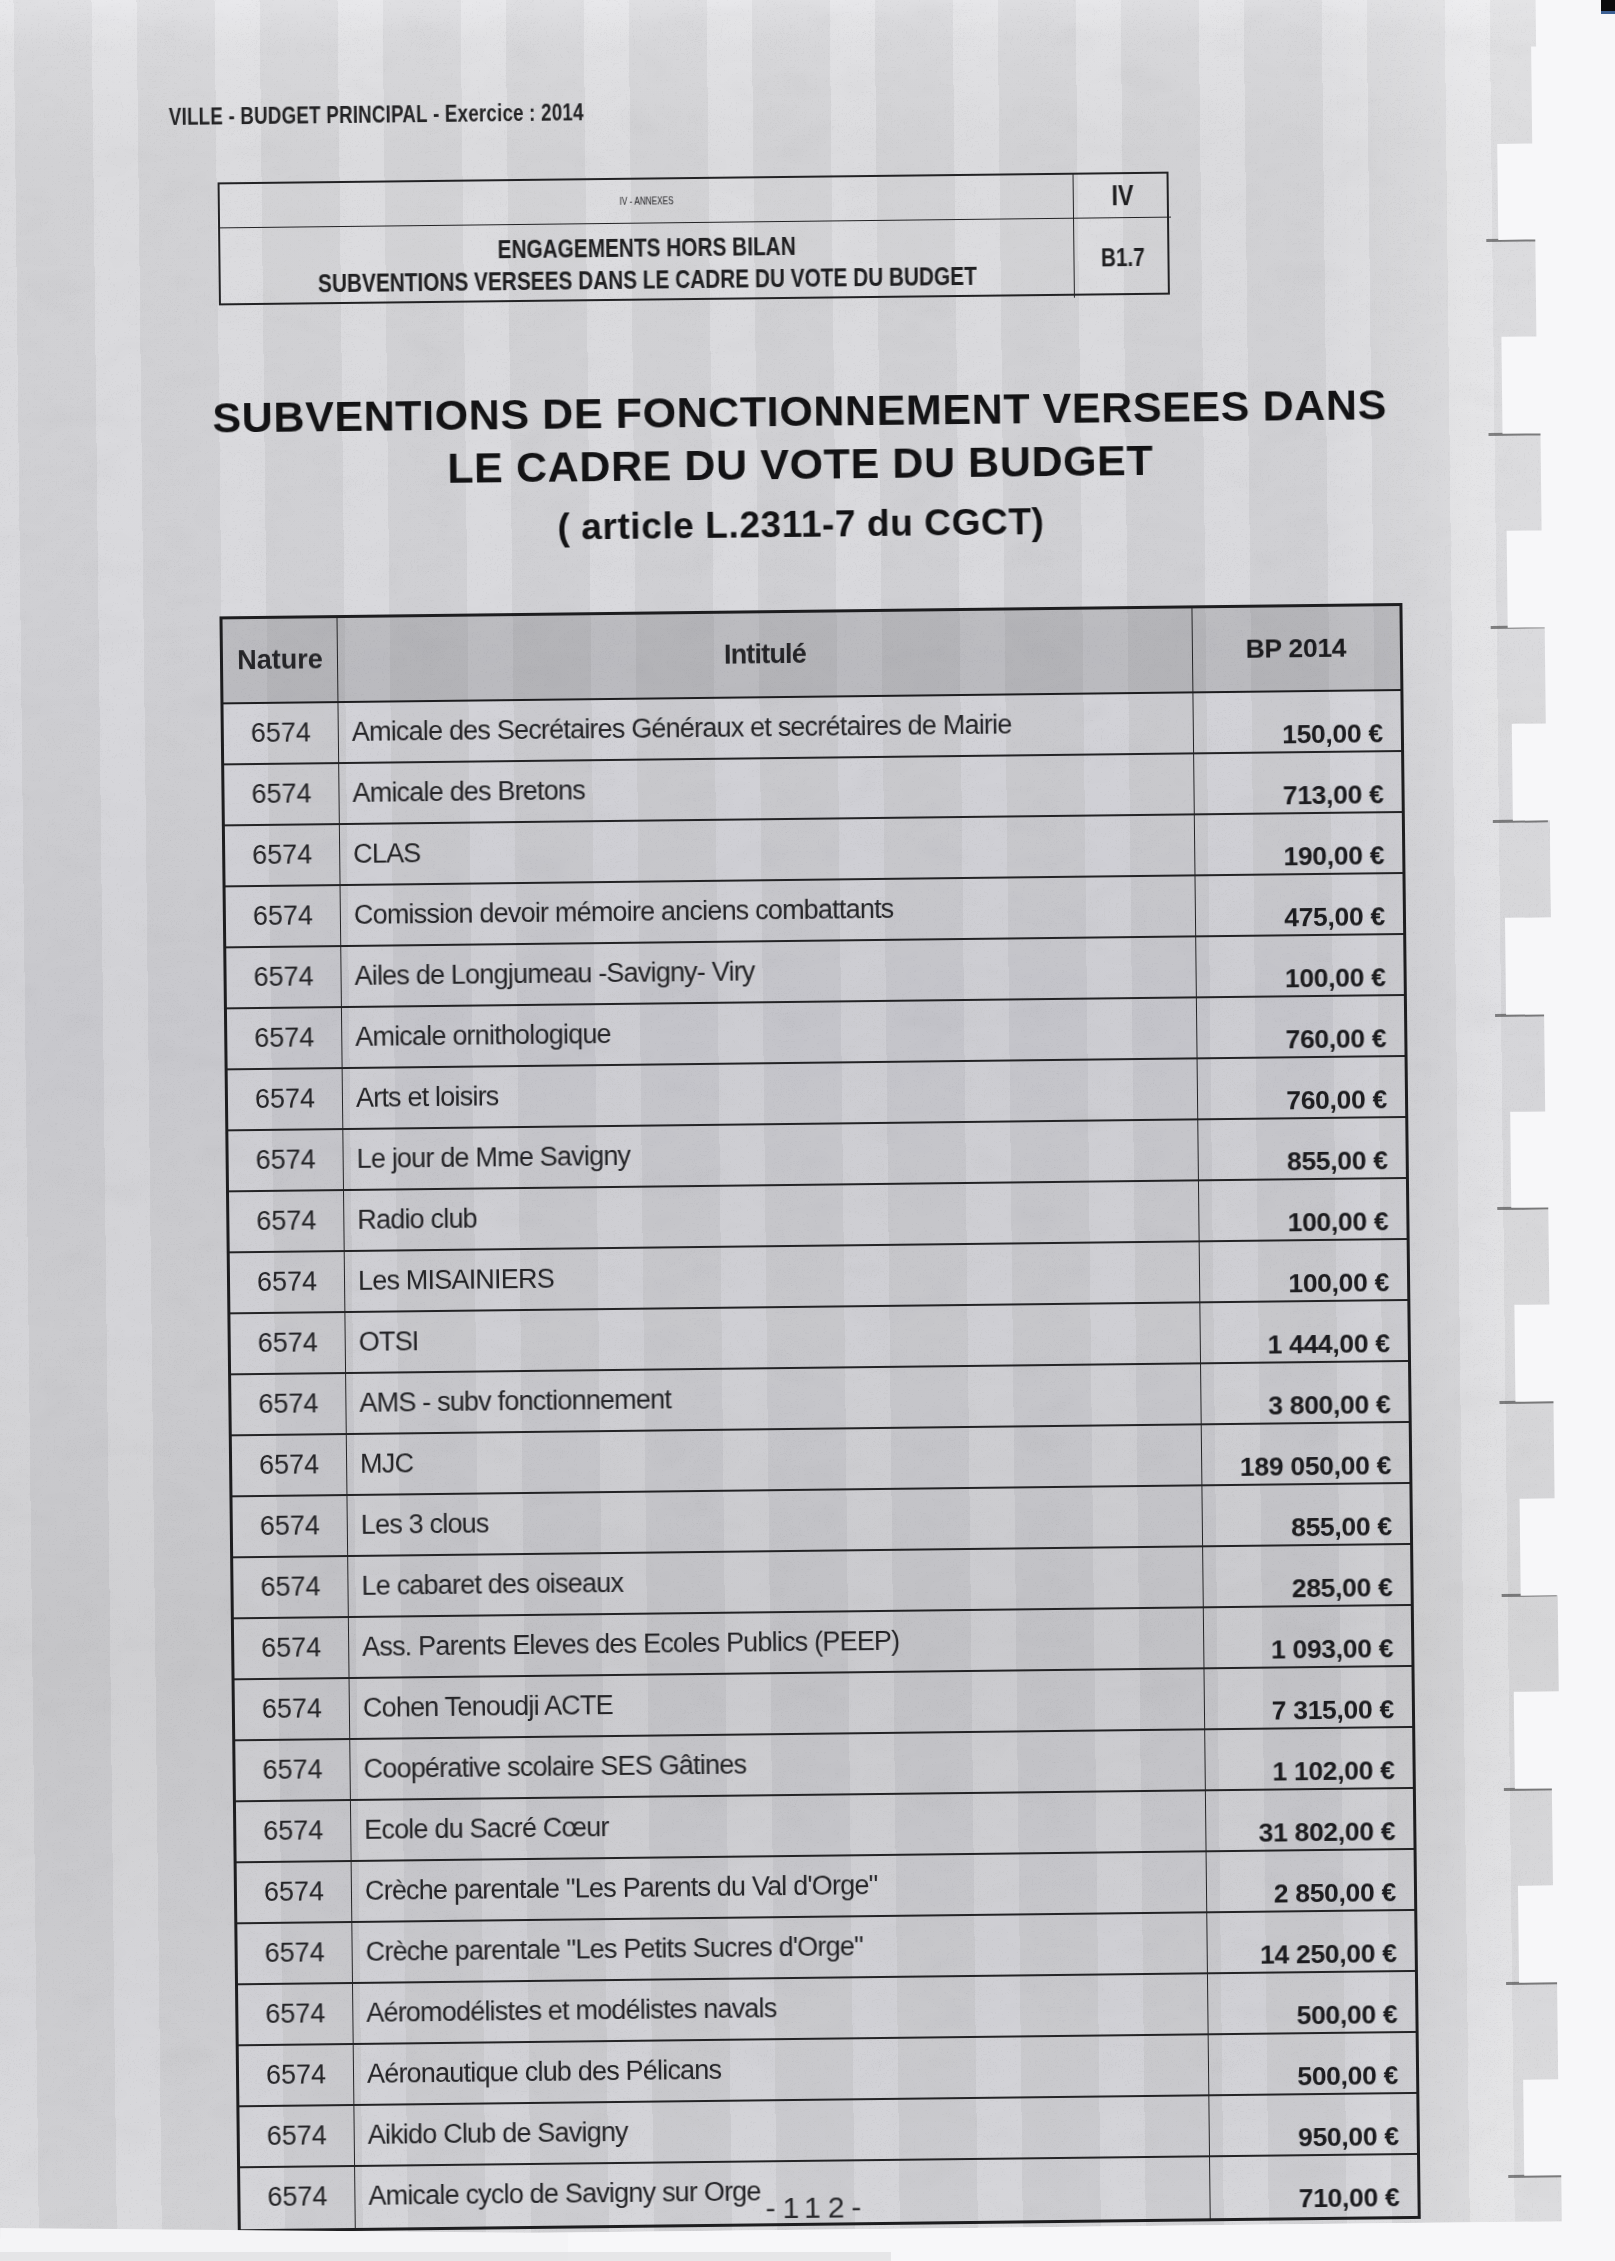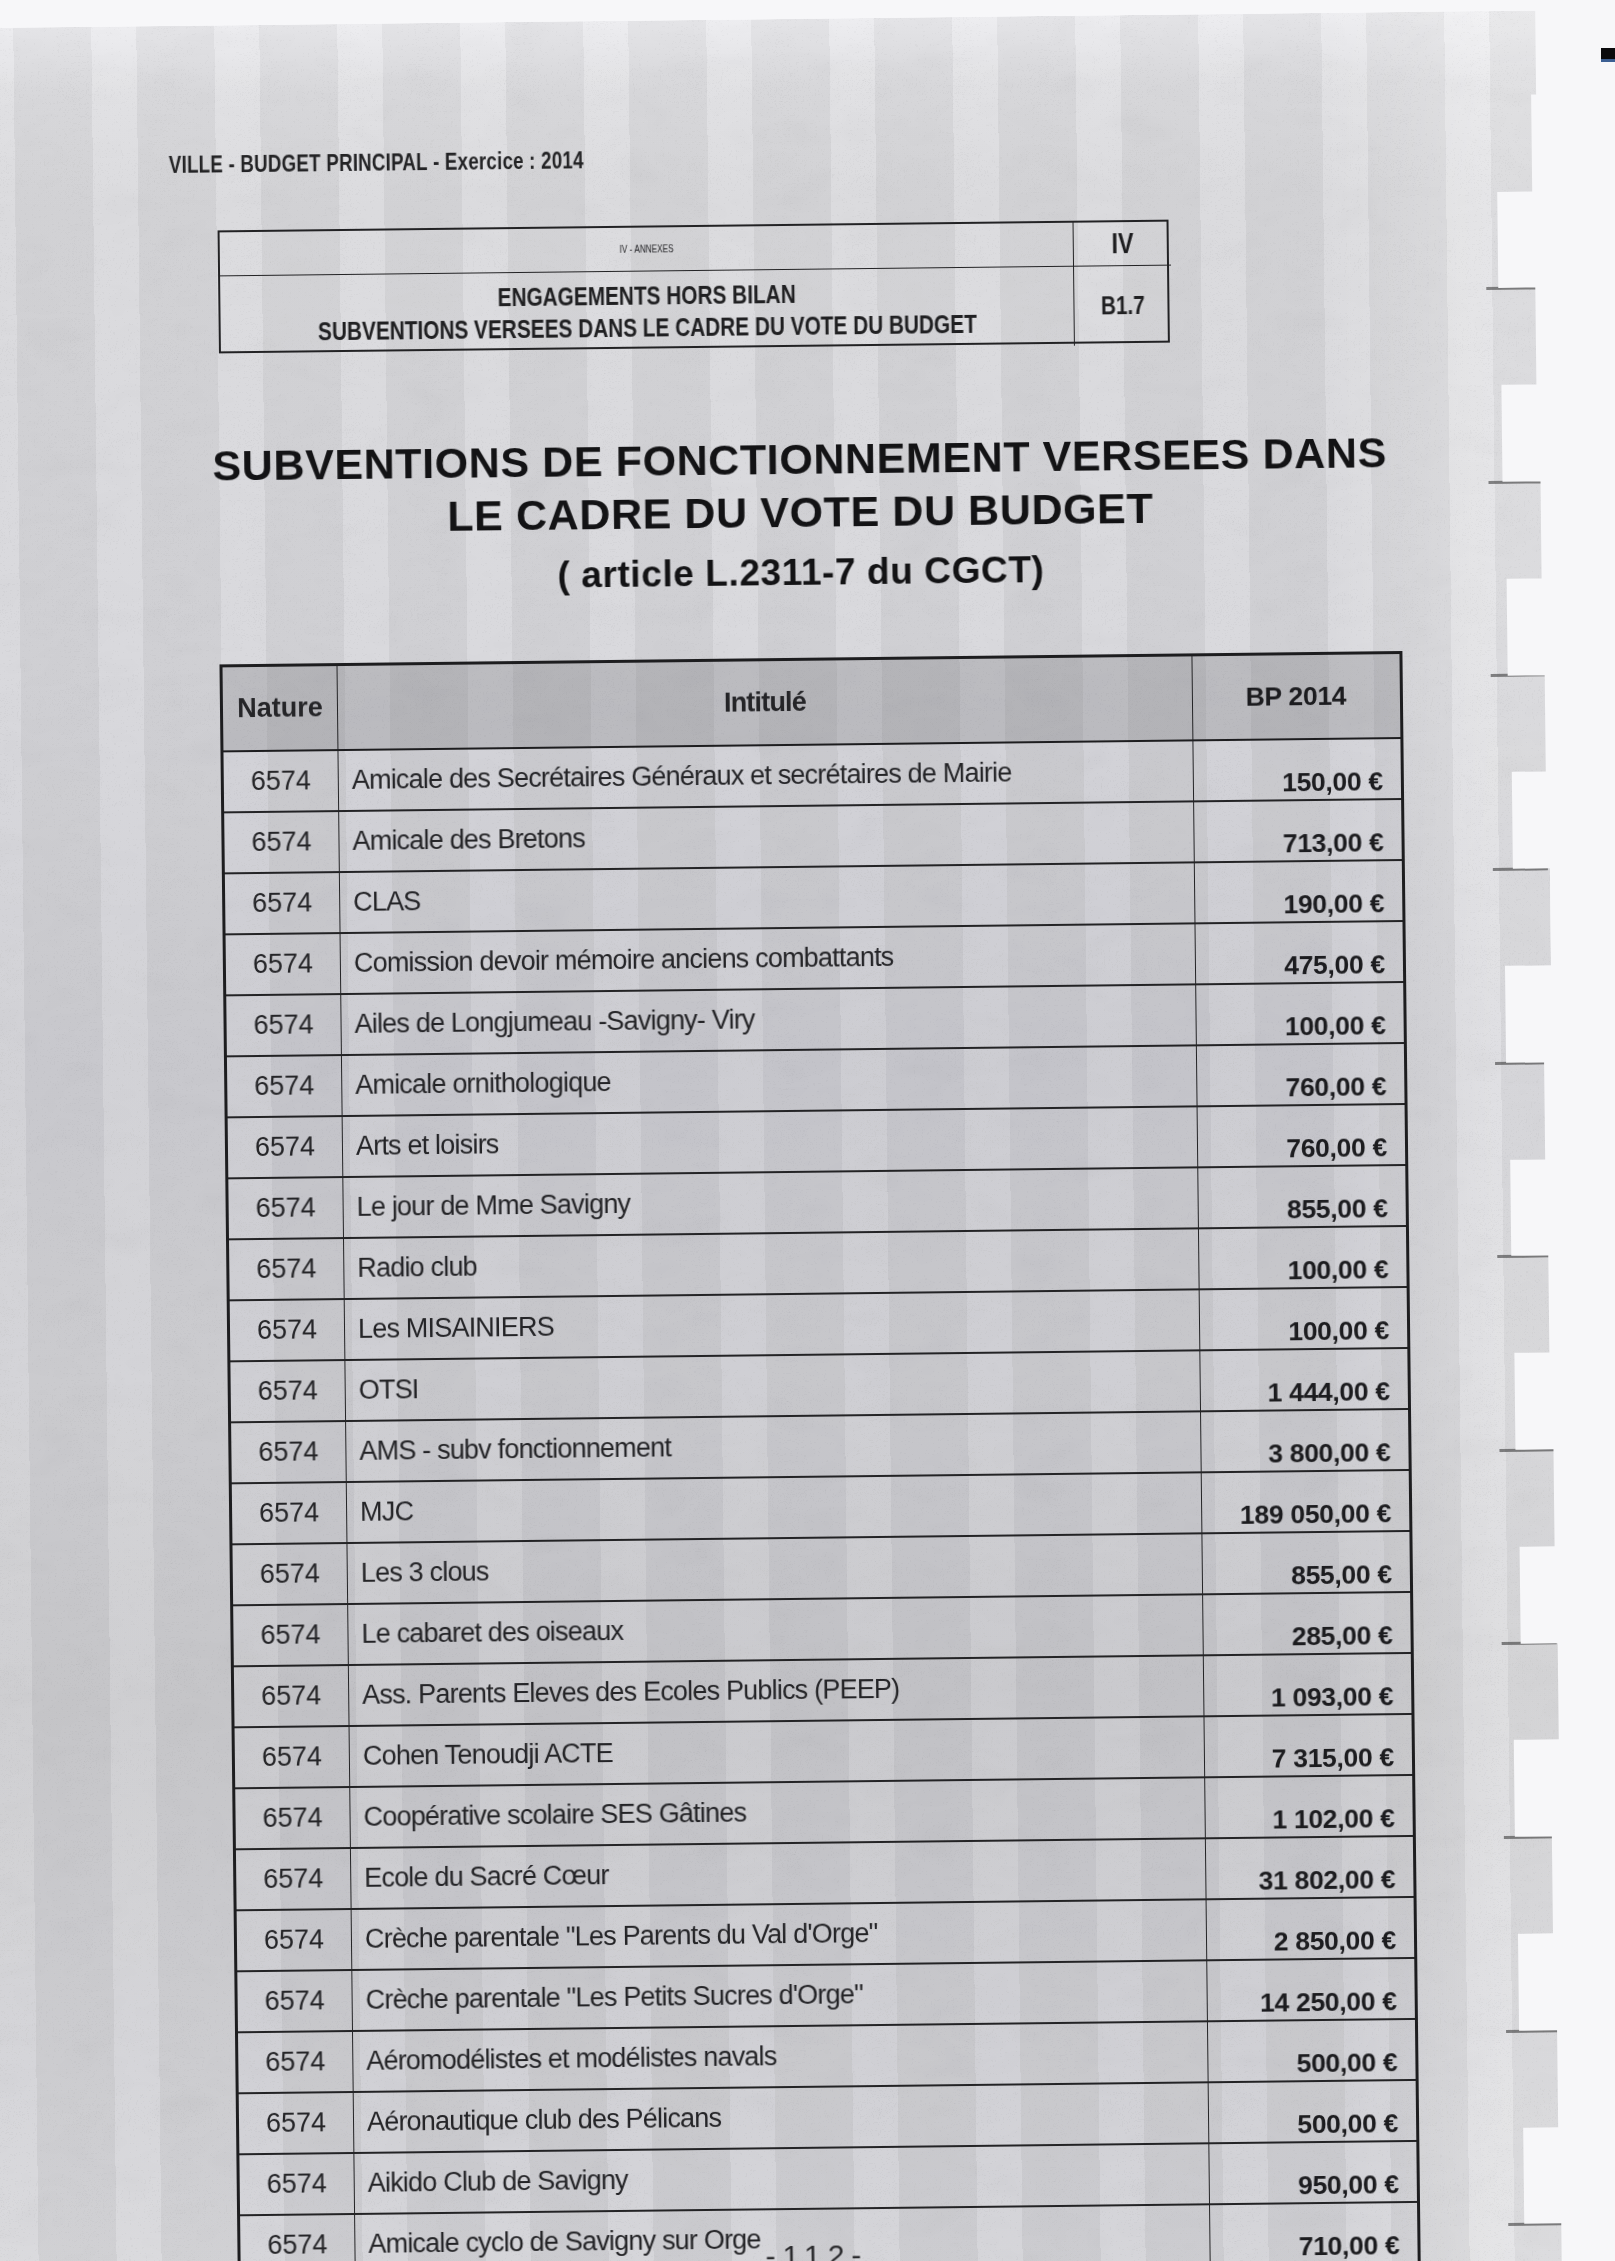--- a/index.html
+++ b/index.html
@@ -2,21 +2,21 @@
 <html style="font-size:10.3px"><head>
 <meta charset="utf-8">
 <style>
   html,body{margin:0;padding:0;}
   body{
     width:1616px;height:2261px;position:relative;overflow:hidden;
     background:#f7f7f9;
     font-family:"Liberation Sans","DejaVu Sans",sans-serif;
     -webkit-font-smoothing:antialiased;
   }
-  .canvas{position:absolute;inset:0;margin-top:48px;}
+  .canvas{position:absolute;inset:0;}
   
   .paper{
     position:absolute;left:-19.4px;top:-29px;width:1575px;height:2259px;
     background:
       repeating-linear-gradient(90deg, rgba(255,255,255,0.055) 0 45px, rgba(0,0,0,0.035) 45px 123px),
       linear-gradient(90deg, rgba(0,0,0,0) 0 86%, rgba(255,255,255,0.30) 96% 100%),
       linear-gradient(180deg,#ececef 0%,#dfdfe2 3%,#d9d9dc 8%,#d7d7db 28%,#cfcfd4 46%,#d2d2d6 60%,#cccccf 74%,#d3d3d7 90%,#d9d9dc 100%);
     transform:rotate(-0.65deg);
     transform-origin:807px 1129px;
   }

